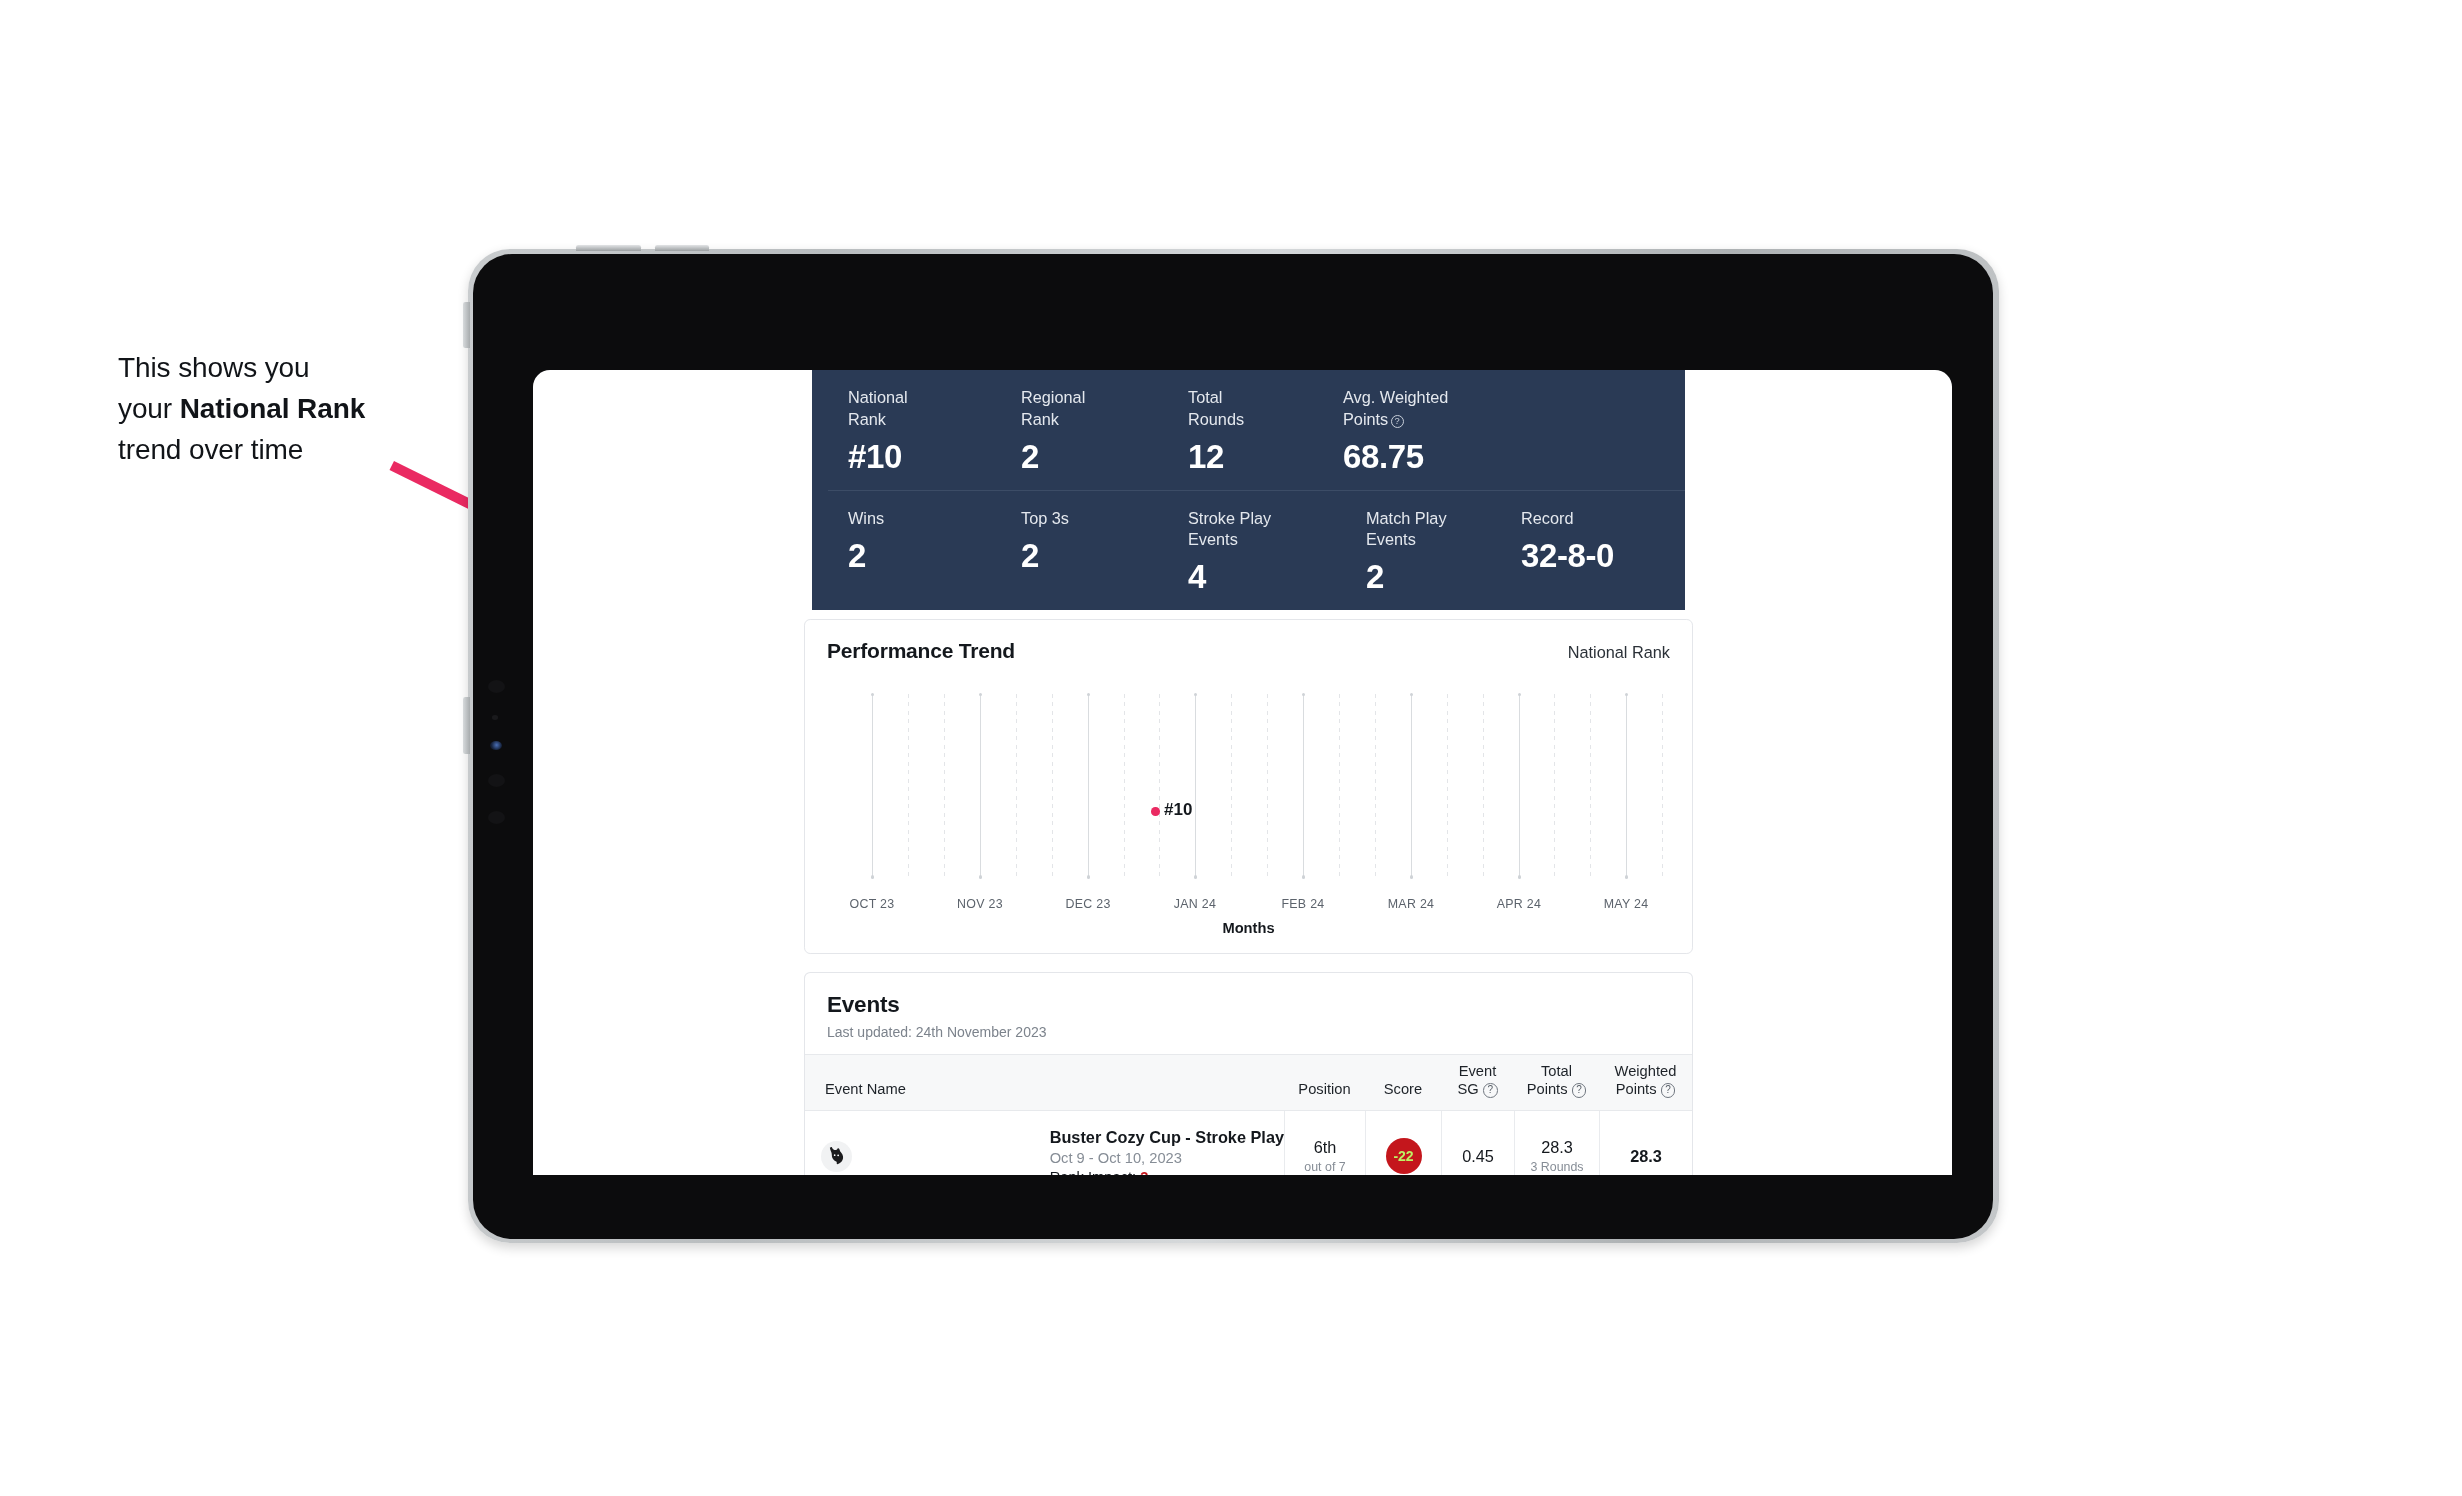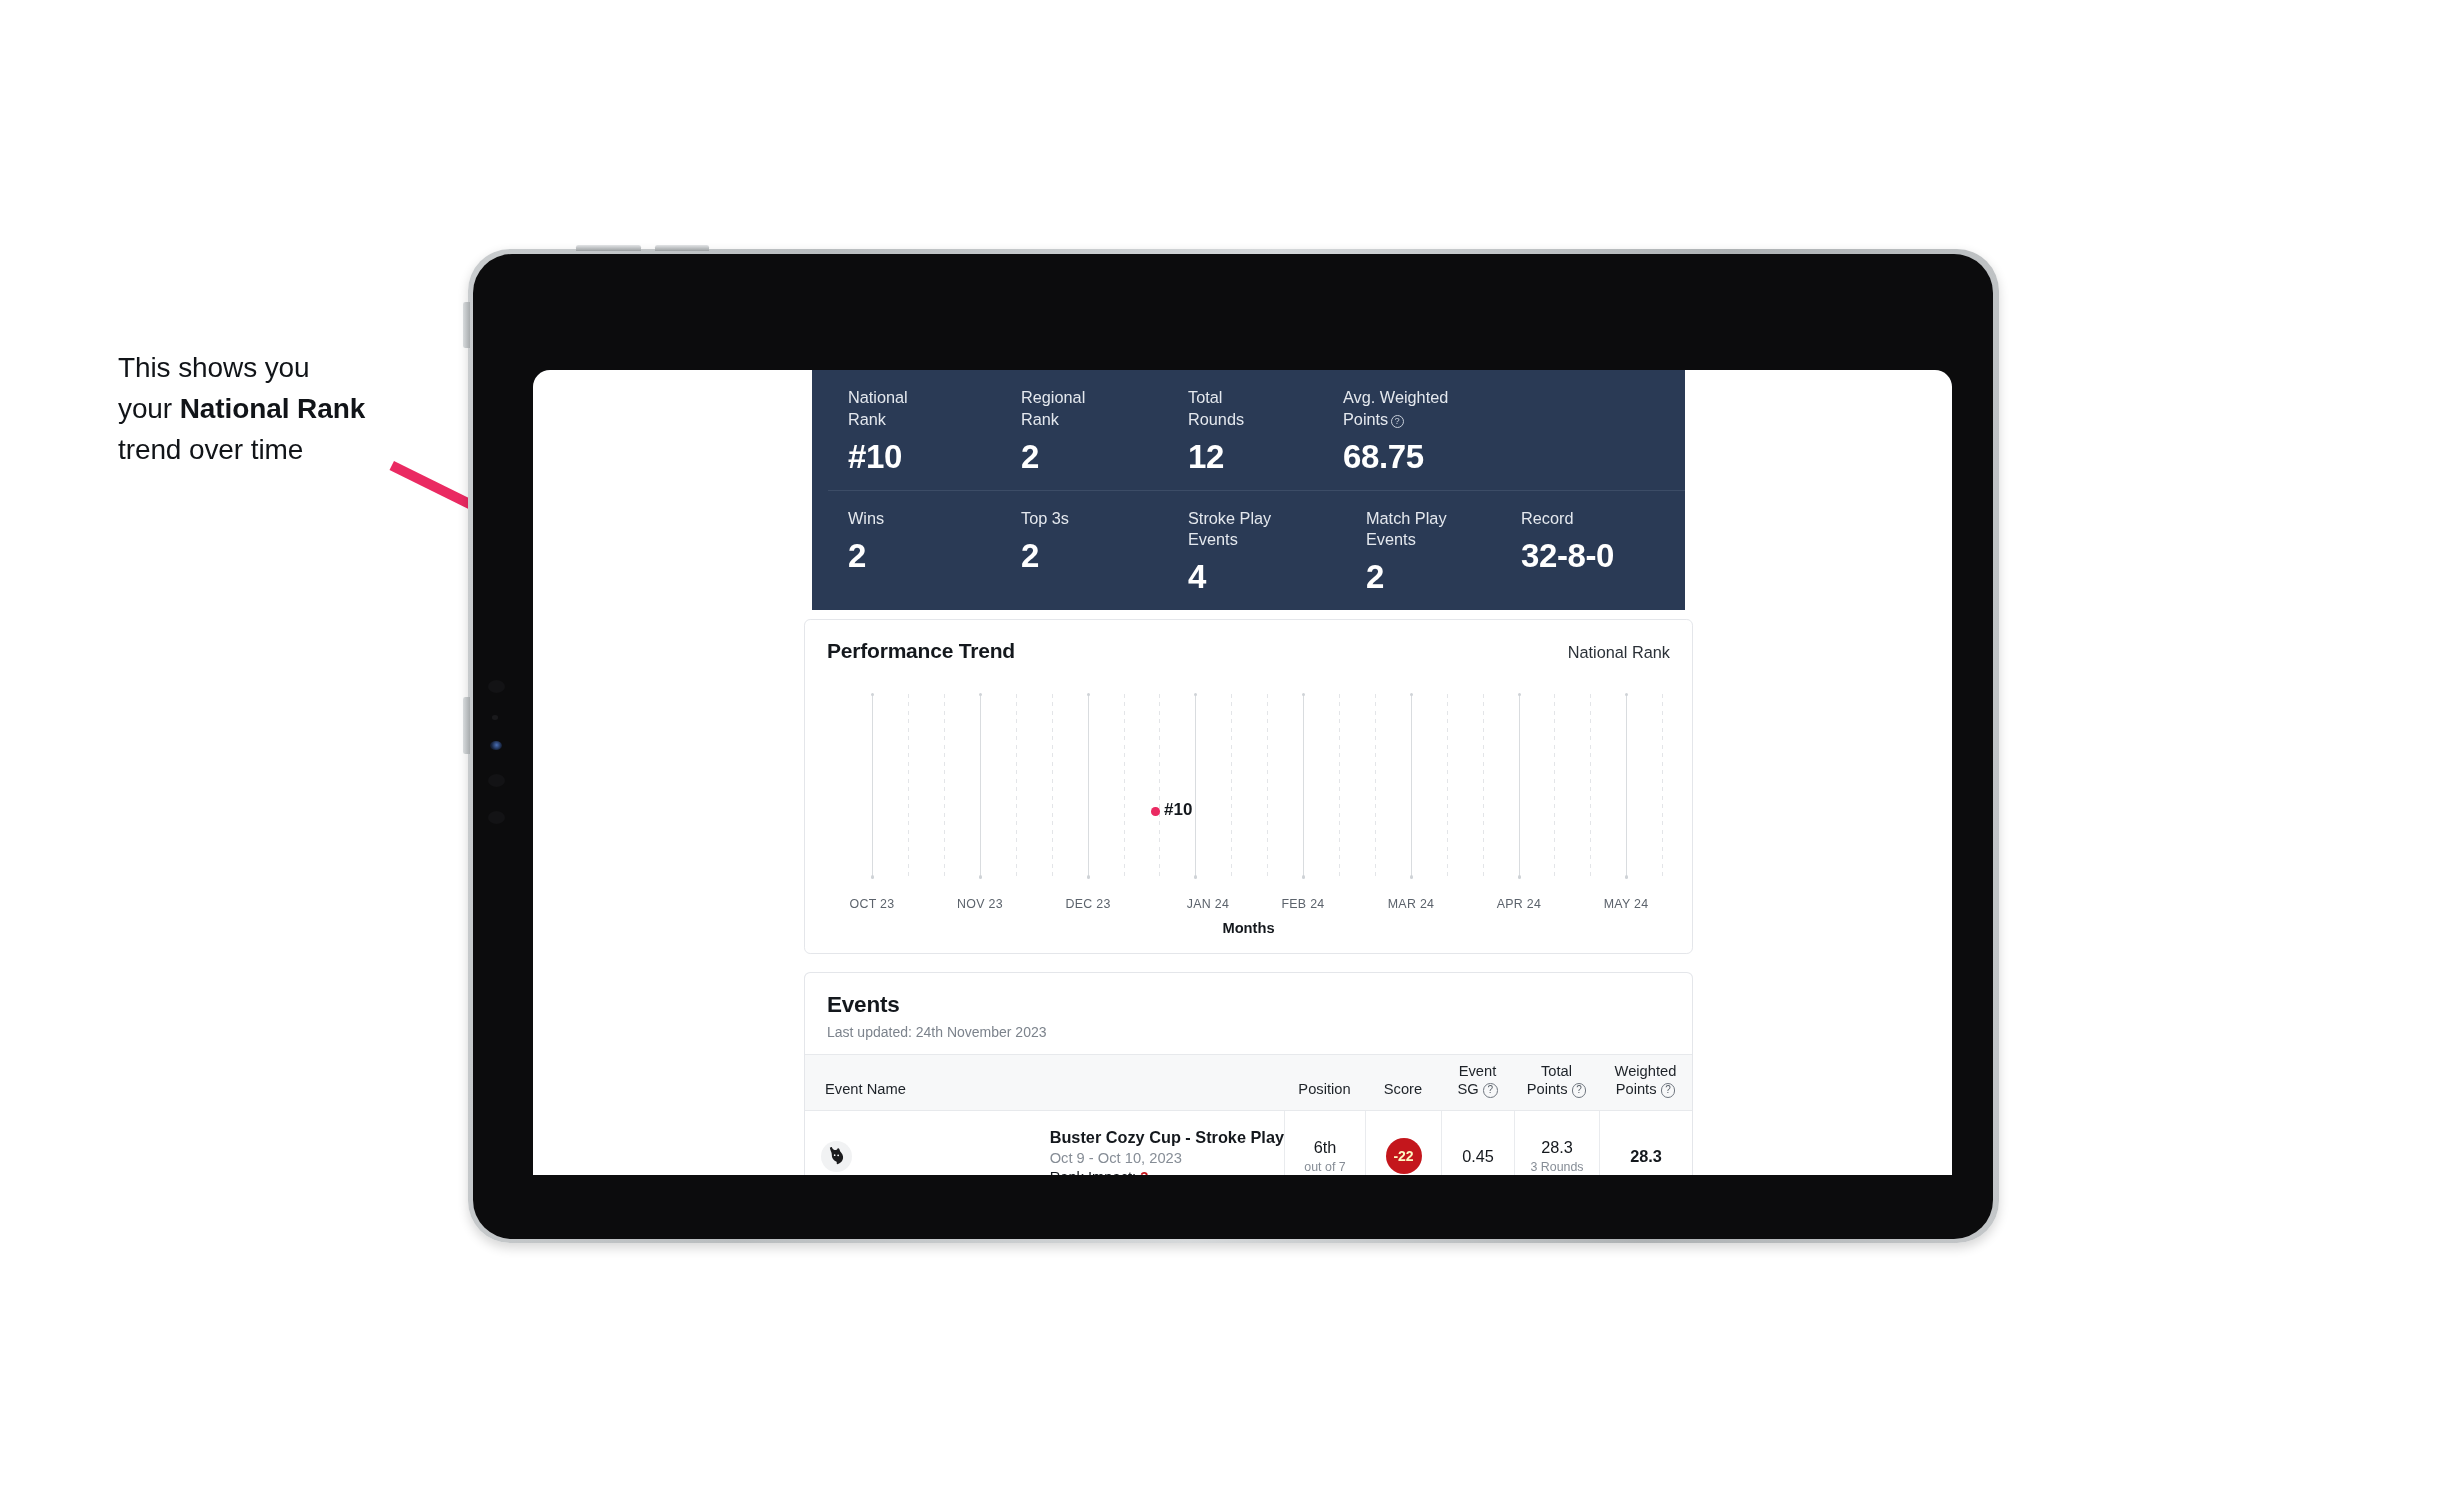--- a/index.html
+++ b/index.html
@@ -236,21 +236,21 @@
     flex: 0 0 auto;
   }
   .ev-name { font-size: 16.3px; font-weight: 700; color: #14181d; }
   .ev-date { font-size: 14.7px; color: #868d96; margin-top: 3.1px; }
   .ev-impact { font-size: 14.7px; color: #14181d; margin-top: 3.1px; }
   .ev-impact .v { color: #c4161c; font-weight: 700; }
   .ev-impact .caret { color: #c4161c; font-size: 11.6px; }
 
   .score-badge {
     width: 36px; height: 36px; border-radius: 50%;
-    background: #c4161c; color: #fef9c3;
+    background: #c4161c; color: #bef264;
     display: flex; align-items: center; justify-content: center;
     font-size: 14px; font-weight: 700;
   }
 </style>
 </head>
 <body>
 
 <div id="stage">
 
   <div class="annotation">
@@ -348,21 +348,21 @@
             <div class="grid-cap t"></div>
             <div class="grid-cap b"></div>
           </div>
           <div class="xtick" style="left: 261px; top: 203px;">DEC 23</div>
           <div class="gridline minor" style="left: 297px;"></div>
           <div class="gridline minor" style="left: 332px;"></div>
           <div class="gridline major" style="left: 368px;">
             <div class="grid-cap t"></div>
             <div class="grid-cap b"></div>
           </div>
-          <div class="xtick" style="left: 381px; top: 203px;">JAN 24</div>
+          <div class="xtick" style="left: 368px; top: 203px;">JAN 24</div>
           <div class="gridline minor" style="left: 404px;"></div>
           <div class="gridline minor" style="left: 440px;"></div>
           <div class="gridline major" style="left: 476px;">
             <div class="grid-cap t"></div>
             <div class="grid-cap b"></div>
           </div>
           <div class="xtick" style="left: 476px; top: 203px;">FEB 24</div>
           <div class="gridline minor" style="left: 512px;"></div>
           <div class="gridline minor" style="left: 548px;"></div>
           <div class="gridline major" style="left: 584px;">

